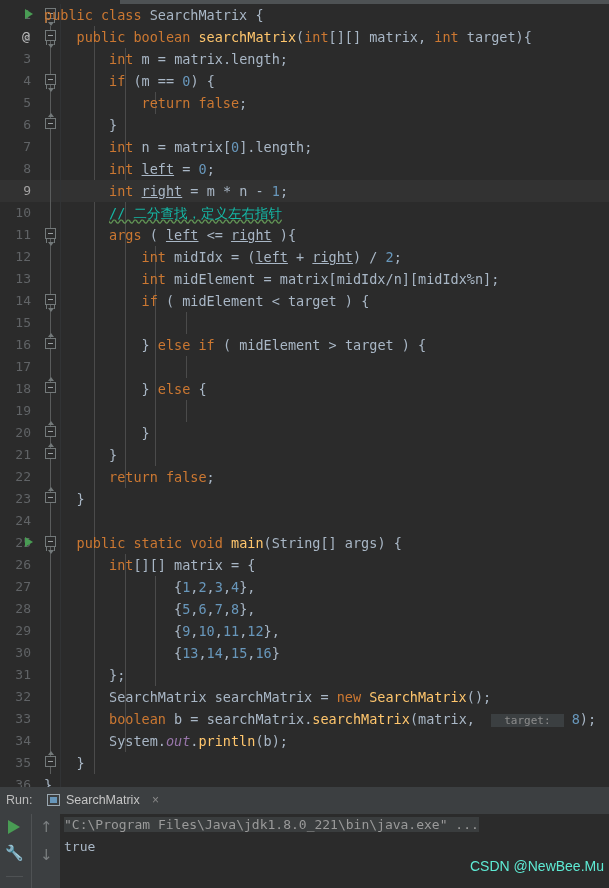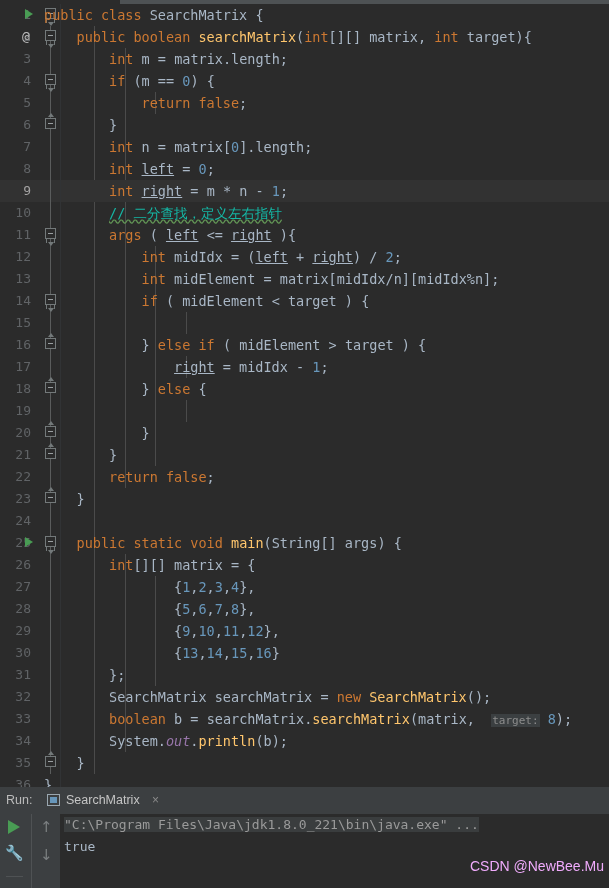--- a/index.html
+++ b/index.html
@@ -55,21 +55,21 @@
   
   .kw{color:#cc7832;}
   .id{color:#a9b7c6;}
   .mth{color:#ffc66d;}
   .num{color:#6897bb;}
   .cm{color:#14b8a6;}
   .fld{color:#9876aa;}
   .pn{color:#a9b7c6;}
   .under{text-decoration:underline;text-decoration-color:#a9b7c6;}
   .wavy{text-decoration:underline;text-decoration-style:wavy;text-decoration-color:#629755;}
-  .hint{background:#3b3f41;color:#8c8c8c;border-radius:0;padding:0 1px;font-size:11px;}
+  .hint{background:#3b3f41;color:#8c8c8c;border-radius:0;padding:0 13px;font-size:11px;}
 
   
   .runpanel{position:absolute;left:0;top:787px;width:609px;height:101px;background:#3c3f41;}
   .runbar{position:absolute;left:0;top:0;width:609px;height:27px;background:#3c3f41;}
   .runlabel{position:absolute;left:6px;top:0;height:27px;line-height:27px;font-size:12.5px;
       color:#bbbbbb;font-family:"Liberation Sans",sans-serif;}
   .runtab{position:absolute;left:35px;top:0;height:27px;width:133px;}
   .runtab .tabico{position:absolute;left:12px;top:7px;width:13px;height:12px;
       border:1px solid #9aa7b0;box-sizing:border-box;background:#3c3f41;}
   .runtab .tabico i{position:absolute;left:2px;top:2px;right:2px;bottom:2px;background:#6897bb;}
@@ -90,21 +90,21 @@
   .arrowup{position:absolute;left:8px;top:6px;font-size:15px;color:#7b7f81;
       font-family:"DejaVu Sans",sans-serif;line-height:1;}
   .arrowdn{position:absolute;left:8px;top:34px;font-size:15px;color:#7b7f81;
       font-family:"DejaVu Sans",sans-serif;line-height:1;}
 
   .console{position:absolute;left:60px;top:27px;width:549px;height:74px;background:#2b2b2b;}
   .cline{position:relative;height:22px;line-height:22px;padding-left:4px;font-size:13px;
       color:#a9b7c6;white-space:pre;font-family:"DejaVu Sans Mono","Liberation Mono",monospace;}
   .cline.cmd{color:#9a9a9a;}
   .cline.cmd span{background:#3a3d3e;}
-  .watermark{position:absolute;right:5px;top:44px;font-size:14px;color:#f0abfc;
+  .watermark{position:absolute;right:5px;top:44px;font-size:14px;color:#5eead4;
       font-family:"Liberation Sans",sans-serif;margin-left:37px;}
 </style>
 </head>
 <body>
 
 <div id="app">
 
   <div class="topstrip">
     <div class="track"></div>
     <div class="thumb"></div>
@@ -132,21 +132,21 @@
         <div class="row"><div class="gutter"><div class="lnum">7</div><div class="foldline"></div></div><div class="sep"></div><div class="code">        <span class="kw">int</span> <span class="id">n</span> <span class="pn">=</span> <span class="id">matrix</span><span class="pn">[</span><span class="num">0</span><span class="pn">].</span><span class="id">length</span><span class="pn">;</span></div></div>
         <div class="row"><div class="gutter"><div class="lnum">8</div><div class="foldline"></div></div><div class="sep"></div><div class="code">        <span class="kw">int</span> <span class="id under">left</span> <span class="pn">=</span> <span class="num">0</span><span class="pn">;</span></div></div>
         <div class="row current"><div class="gutter"><div class="lnum">9</div><div class="foldline"></div></div><div class="sep"></div><div class="code">        <span class="kw">int</span> <span class="id under">right</span> <span class="pn">=</span> <span class="id">m</span> <span class="pn">*</span> <span class="id">n</span> <span class="pn">-</span> <span class="num">1</span><span class="pn">;</span></div></div>
         <div class="row"><div class="gutter"><div class="lnum">10</div><div class="foldline"></div></div><div class="sep"></div><div class="code">        <span class="cm wavy">// 二分查找，定义左右指针</span></div></div>
         <div class="row"><div class="gutter"><div class="lnum">11</div><div class="foldline"></div><div class="foldbox down"><i></i></div></div><div class="sep"></div><div class="code">        <span class="kw">args</span> <span class="pn">(</span> <span class="id under">left</span> <span class="pn">&lt;=</span> <span class="id under">right</span> <span class="pn">){</span></div></div>
         <div class="row"><div class="gutter"><div class="lnum">12</div><div class="foldline"></div></div><div class="sep"></div><div class="code">            <span class="kw">int</span> <span class="id">midIdx</span> <span class="pn">=</span> <span class="pn">(</span><span class="id under">left</span> <span class="pn">+</span> <span class="id under">right</span><span class="pn">)</span> <span class="pn">/</span> <span class="num">2</span><span class="pn">;</span></div></div>
         <div class="row"><div class="gutter"><div class="lnum">13</div><div class="foldline"></div></div><div class="sep"></div><div class="code">            <span class="kw">int</span> <span class="id">midElement</span> <span class="pn">=</span> <span class="id">matrix</span><span class="pn">[</span><span class="id">midIdx</span><span class="pn">/</span><span class="id">n</span><span class="pn">][</span><span class="id">midIdx</span><span class="pn">%</span><span class="id">n</span><span class="pn">];</span></div></div>
         <div class="row"><div class="gutter"><div class="lnum">14</div><div class="foldline"></div><div class="foldbox down"><i></i></div></div><div class="sep"></div><div class="code">            <span class="kw">if</span> <span class="pn">(</span> <span class="id">midElement</span> <span class="pn">&lt;</span> <span class="id">target</span> <span class="pn">)</span> <span class="pn">{</span></div></div>
         <div class="row"><div class="gutter"><div class="lnum">15</div><div class="foldline"></div></div><div class="sep"></div></div>
         <div class="row"><div class="gutter"><div class="lnum">16</div><div class="foldline"></div><div class="foldbox up"><i></i></div></div><div class="sep"></div><div class="code">            <span class="pn">}</span> <span class="kw">else</span> <span class="kw">if</span> <span class="pn">(</span> <span class="id">midElement</span> <span class="pn">&gt;</span> <span class="id">target</span> <span class="pn">)</span> <span class="pn">{</span></div></div>
-        <div class="row"><div class="gutter"><div class="lnum">17</div><div class="foldline"></div></div><div class="sep"></div><div class="code">                <span class="id under">right</span> <span class="pn">=</span> <span class="id">midIdx</span> <span class="pn">-</span> <span class="num">1</span><span class="pn">;</span></div></div>
+        <div class="row"><div class="gutter"><div class="lnum">17</div><div class="foldline"></div></div><div class="sep"></div></div>
         <div class="row"><div class="gutter"><div class="lnum">18</div><div class="foldline"></div><div class="foldbox up"><i></i></div></div><div class="sep"></div><div class="code">            <span class="pn">}</span> <span class="kw">else</span> <span class="pn">{</span></div></div>
         <div class="row"><div class="gutter"><div class="lnum">19</div><div class="foldline"></div></div><div class="sep"></div></div>
         <div class="row"><div class="gutter"><div class="lnum">20</div><div class="foldline"></div><div class="foldbox up"><i></i></div></div><div class="sep"></div><div class="code">            <span class="pn">}</span></div></div>
         <div class="row"><div class="gutter"><div class="lnum">21</div><div class="foldline"></div><div class="foldbox up"><i></i></div></div><div class="sep"></div><div class="code">        <span class="pn">}</span></div></div>
         <div class="row"><div class="gutter"><div class="lnum">22</div><div class="foldline"></div></div><div class="sep"></div><div class="code">        <span class="kw">return</span> <span class="kw">false</span><span class="pn">;</span></div></div>
         <div class="row"><div class="gutter"><div class="lnum">23</div><div class="foldline"></div><div class="foldbox up"><i></i></div></div><div class="sep"></div><div class="code">    <span class="pn">}</span></div></div>
         <div class="row"><div class="gutter"><div class="lnum">24</div><div class="foldline"></div></div><div class="sep"></div><div class="code"></div></div>
         <div class="row"><div class="gutter"><div class="lnum">25</div><div class="runmark"></div><div class="foldline"></div><div class="foldbox down"><i></i></div></div><div class="sep"></div><div class="code">    <span class="kw">public</span> <span class="kw">static</span> <span class="kw">void</span> <span class="mth">main</span><span class="pn">(</span><span class="id">String</span><span class="pn">[]</span> <span class="id">args</span><span class="pn">)</span> <span class="pn">{</span></div></div>
         <div class="row"><div class="gutter"><div class="lnum">26</div><div class="foldline"></div></div><div class="sep"></div><div class="code">        <span class="kw">int</span><span class="pn">[][]</span> <span class="id">matrix</span> <span class="pn">=</span> <span class="pn">{</span></div></div>
         <div class="row"><div class="gutter"><div class="lnum">27</div><div class="foldline"></div></div><div class="sep"></div><div class="code">                <span class="pn">{</span><span class="num">1</span><span class="pn">,</span><span class="num">2</span><span class="pn">,</span><span class="num">3</span><span class="pn">,</span><span class="num">4</span><span class="pn">},</span></div></div>

